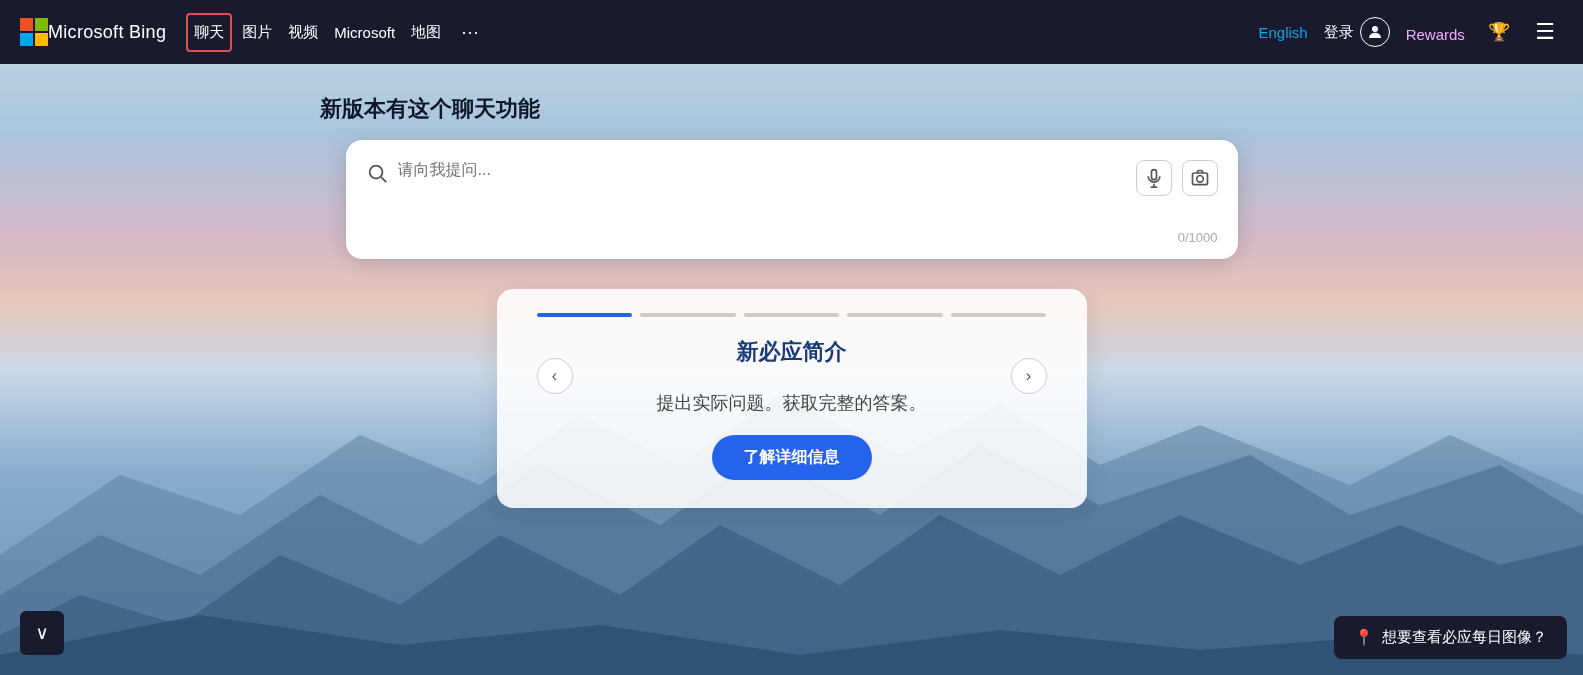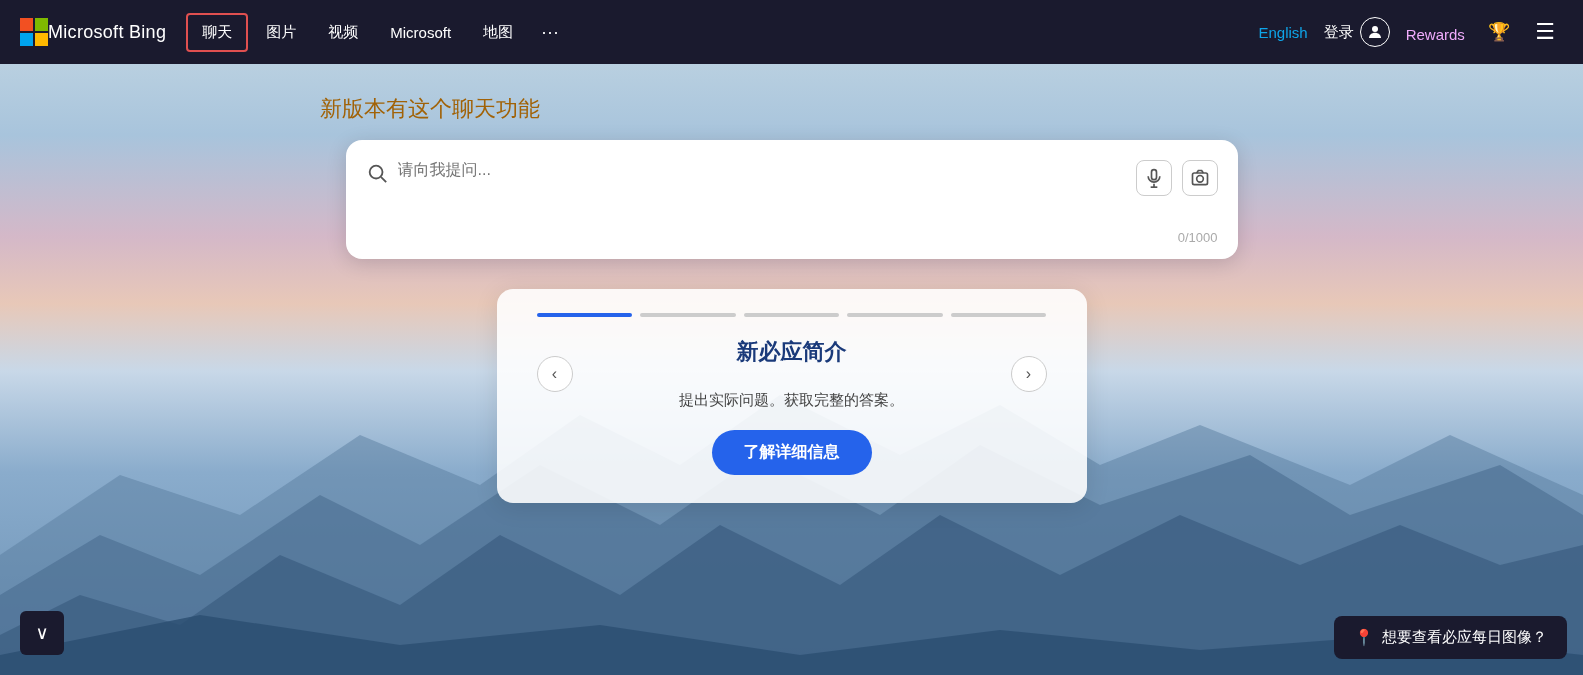--- a/index.html
+++ b/index.html
@@ -73,21 +73,21 @@
     .nav-items {
       display: flex;
       align-items: center;
       gap: 4px;
       flex: 1;
     }
 
     .nav-item {
       color: white;
       font-size: 15px;
-      padding: 8px 14px;
+      padding: 8px 6px;
       border-radius: 4px;
       cursor: pointer;
       white-space: nowrap;
       text-align: center;
     }
 
     .nav-item.active {
       border: 2px solid #e05050;
       color: white;
       background: transparent;
@@ -158,23 +158,23 @@
     .main {
       position: relative;
       z-index: 5;
       display: flex;
       flex-direction: column;
       align-items: center;
       padding-top: 30px;
     }
 
     .promo-text {
-      color: #a16207;
+      color: #0f172a;
       font-size: 22px;
-      font-weight: 400;
+      font-weight: 700;
       align-self: flex-start;
       margin-left: 320px;
       margin-bottom: 16px;
     }
 
     
     .search-container {
       width: 892px;
       background: white;
       border-radius: 16px;
@@ -302,21 +302,21 @@
     }
 
     .card-title {
       font-size: 22px;
       font-weight: 700;
       color: #1a3a7a;
       margin-bottom: 24px;
     }
 
     .card-desc {
-      font-size: 15px;
+      font-size: 18px;
       color: #444;
     }
 
     .card-btn {
       margin-top: 20px;
       background: #2563eb;
       color: white;
       border: none;
       border-radius: 24px;
       padding: 12px 32px;

